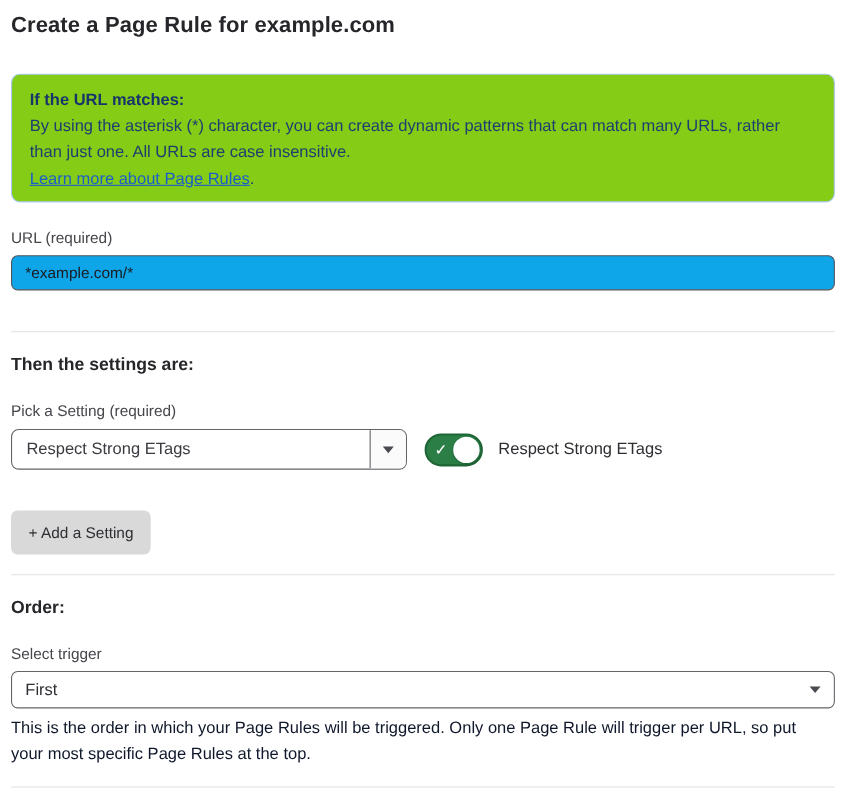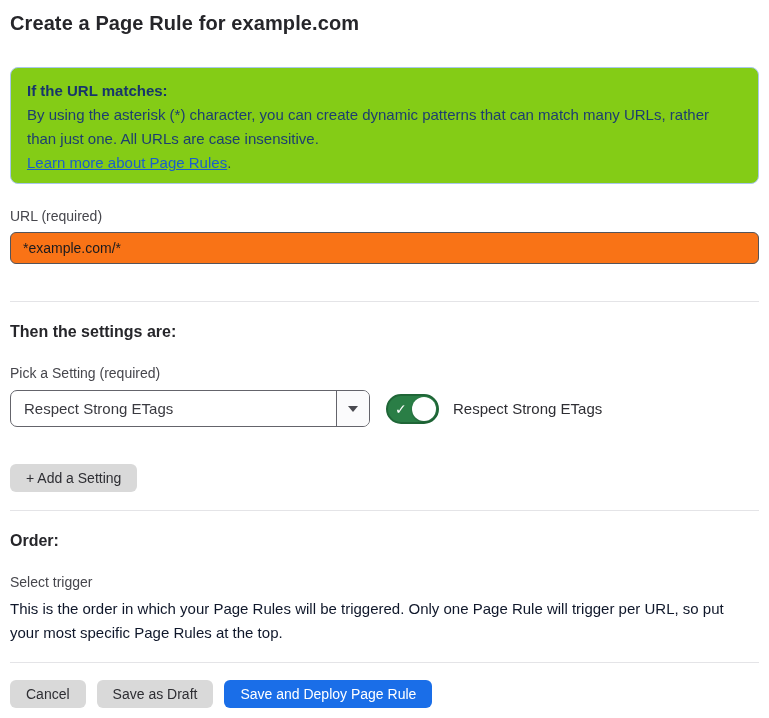--- a/index.html
+++ b/index.html
@@ -41,21 +41,21 @@
     font-size: 14px;
     color: #46464c;
     line-height: 18px;
   }
   .mt-22 { margin-top: 23px; }
 
   .url-input {
     margin-top: 7px;
     width: 100%;
     height: 32px;
-    background: #f97316;
+    background: #0ea5e9;
     border: 1px solid #54545a;
     border-radius: 6px;
     padding: 0 12px;
     font-family: "Liberation Sans", "DejaVu Sans", sans-serif;
     font-size: 14px;
     color: #1b1b1f;
     outline: none;
   }
 
   .divider {
@@ -154,21 +154,21 @@
   .toggle-text {
     margin-left: 14px;
     font-size: 15px;
     color: #2e2e33;
   }
 
   .btn {
     display: inline-flex;
     align-items: center;
     justify-content: center;
-    height: 28px;
+    height: 40px;
     padding: 0 16px;
     border: none;
     border-radius: 6px;
     font-family: "Liberation Sans", "DejaVu Sans", sans-serif;
     font-size: 14px;
     cursor: pointer;
   }
   .btn-gray { background: #d9d9d9; color: #2e2e33; }
   .btn-blue { background: #1a6ee8; color: #ffffff; }
   .add-setting-btn { margin-top: 37px; }
@@ -246,20 +246,24 @@
   </div>
 
   <button class="btn btn-gray add-setting-btn">+ Add a Setting</button>
 
   <hr class="divider divider-2">
 
   <div class="section-heading">Order:</div>
 
   <div class="field-label mt-22">Select trigger</div>
 
+  <div class="full-select">
+    <span class="select-value">First</span>
+    <span class="caret-down"></span>
+  </div>
 
   <div class="help-text">This is the order in which your Page Rules will be triggered. Only one Page Rule will trigger per URL, so put your most specific Page Rules at the top.</div>
 
   <hr class="divider divider-3">
 
   <div class="footer-actions">
     <button class="btn btn-gray">Cancel</button>
     <button class="btn btn-gray">Save as Draft</button>
     <button class="btn btn-blue">Save and Deploy Page Rule</button>
   </div>

